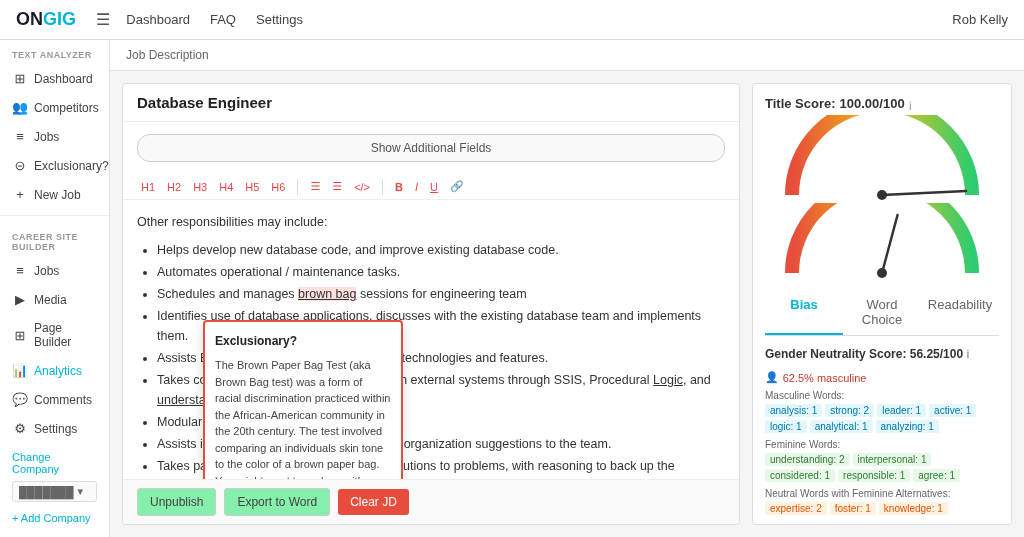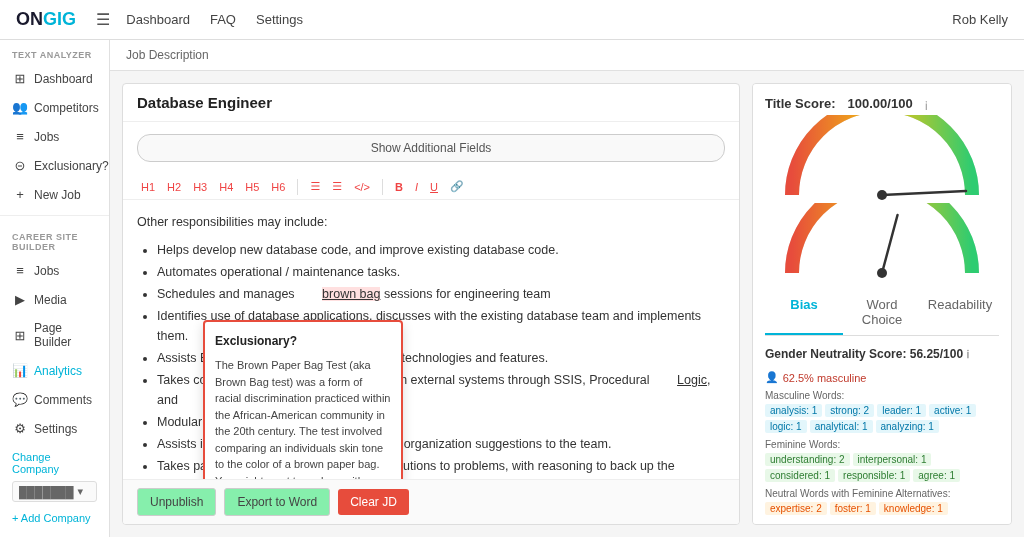--- a/index.html
+++ b/index.html
@@ -177,21 +177,21 @@
       overflow-y: auto;
       padding: 12px 14px;
       font-size: 12.5px;
       line-height: 1.6;
       color: #333;
       position: relative;
     }
     .editor-content ul { margin: 4px 0 4px 20px; }
     .editor-content li { margin-bottom: 2px; }
     .editor-content p { margin-bottom: 8px; }
-    .underline-word { text-decoration: underline; margin-left: 24px; }
+    .underline-word { text-decoration: underline; }
 
     
     .tooltip-popup {
       position: absolute;
       top: 120px;
       left: 80px;
       width: 200px;
       background: #fff;
       border: 2px solid #e74c3c;
       border-radius: 4px;
@@ -469,21 +469,21 @@
           </button>
           <button class="bottom-btn btn-red">
             <span>Clear JD</span>
           </button>
         </div>
       </div>
 
       <div class="score-panel">
 
         <div class="gauge-container">
-          <div style="display:flex;align-items:center;gap:12px;align-self:flex-start;">
+          <div style="display:flex;align-items:center;gap:4px;align-self:flex-start;">
             <span class="gauge-score">Title Score: </span>
             <span class="gauge-score">100.00/100</span>
             <span style="font-size:12px;color:#999;">ℹ</span>
           </div>
 
           <svg width="220" height="90" class="gauge-svg">
 
             <defs>
               <linearGradient id="gaugeGrad1" x1="0%" y1="0%" x2="100%" y2="0%">
                 <stop offset="0%" style="stop-color:#e74c3c"></stop>

